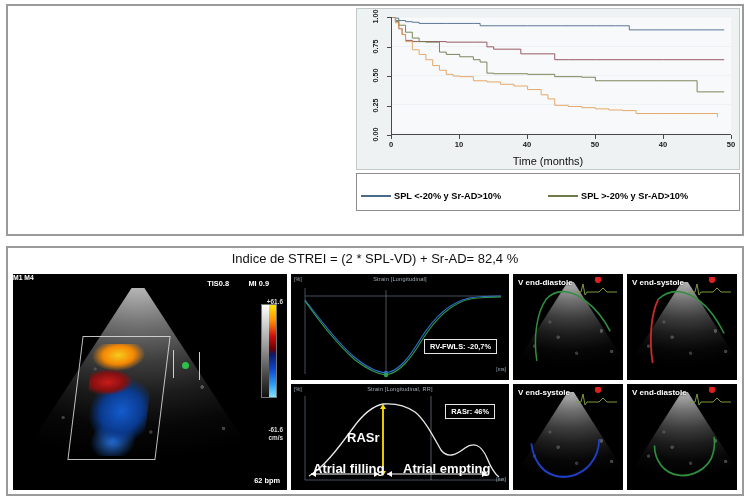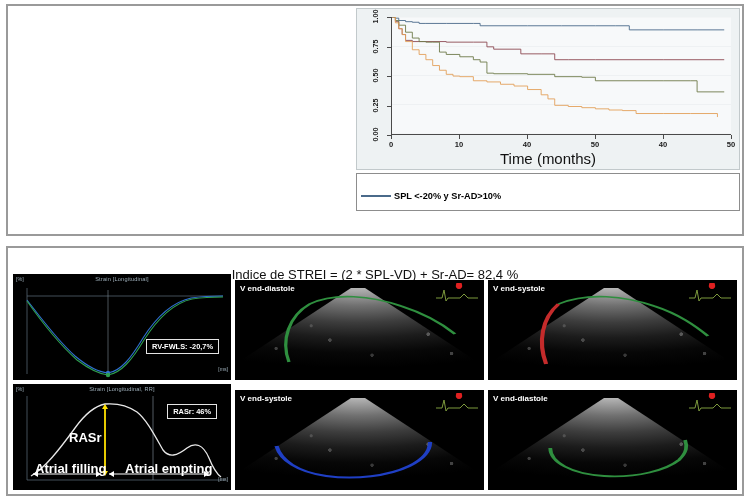--- a/index.html
+++ b/index.html
@@ -121,21 +121,21 @@
   .xtick-mark {
     position: absolute;
     width: 1.2px; height: 4px;
     background: #4a4a4a;
   }
   .xaxis-title {
     position: absolute;
     left: 0; right: 0;
     bottom: 2px;
     text-align: center;
-    font-size: 15px;
+    font-size: 11px;
     color: #111;
   }
 
   
   .chart-legend {
     position: relative;
     margin: 3px 4px 0 4px;
     height: 38px;
     border: 1.4px solid #8d8d8d;
     background: #fff;
@@ -165,41 +165,41 @@
     position: absolute;
     left: 6px; top: 246px;
     width: 738px; height: 250px;
     border: 2px solid #9a9a9a;
     background: #ffffff;
   }
   .bottom-title {
     text-align: center;
     font-size: 13px;
     color: #111;
-    padding-top: 19px;
+    padding-top: 3px;
     padding-bottom: 4px;
   }
   .imgs-row {
     position: absolute;
     left: 5px; top: 26px;
     right: 5px; bottom: 4px;
     display: flex;
     gap: 4px;
   }
 
   
   .echo {
     position: relative;
     background: #000;
     overflow: hidden;
   }
   .echo-main { width: 274px; }
   .mid-col { width: 218px; display: flex; flex-direction: column; gap: 4px; }
   .right-col { flex: 1; display: flex; flex-direction: column; gap: 4px; }
-  .right-row { flex: 1; display: flex; gap: 4px; margin-top: 6px; }
+  .right-row { flex: 1; display: flex; gap: 4px; }
   .right-row .echo { flex: 1; }
   .mid-col .echo { flex: 1; }
 
   .echo-label {
     position: absolute;
     color: #fff;
     font-size: 8px;
     font-weight: bold;
     text-shadow: 0 0 2px #000;
     z-index: 5;
@@ -410,29 +410,53 @@
           <div class="xtick-mark" style="left: 374px; top: 126px;"></div>
         </div>
       <div class="xaxis-title">Time (months)</div>
     </div>
 
     <div class="chart-legend" id="chart-legend">
         <div class="legend-item">
           <span class="legend-swatch" style="background: rgb(74, 106, 138);"></span>
           <span>SPL &lt;-20% y Sr-AD&gt;10%</span>
         </div>
+        <div class="legend-item">
+          <span class="legend-swatch" style="background: rgb(110, 122, 74);"></span>
+          <span>SPL &gt;-20% y Sr-AD&gt;10%</span>
+        </div>
       </div>
   </div>
 </div>
 
 <div class="bottom-panel">
   <div class="bottom-title">Indice de STREI = (2 * SPL-VD) + Sr-AD= 82,4 %</div>
 
   <div class="imgs-row">
 
+    <div class="echo echo-main">
+      <div class="sector"></div>
+      <div class="sector-speckle"></div>
+      <div class="doppler-box"></div>
+      <div class="doppler-jet"></div>
+      <div class="caliper">
+        <div class="caliper-dot"></div>
+      </div>
+      <div class="echo-label lbl-tis">TIS0.8</div>
+      <div class="echo-label lbl-mi">MI 0.9</div>
+      <div class="echo-label lbl-bpm">62 bpm</div>
+      <div class="cb-m1m4">M1 M4</div>
+      <div class="colorbar">
+        <div class="cb-gray"></div>
+          <div class="cb-color"></div>
+      </div>
+      <div class="cb-cap cb-top">+61.6</div>
+      <div class="cb-cap cb-bot">-61.6</div>
+      <div class="cb-cap cb-unit">cm/s</div>
+    </div>
 
     <div class="mid-col">
 
       <div class="echo">
         <div class="strain-unit">[%]</div>
         <div class="strain-head">Strain [Longitudinal]</div>
         <div class="strain-ms" style="bottom:8px">[ms]</div>
         <svg width="100%" height="100%" viewBox="0 0 218 106" preserveAspectRatio="none">
           <line x1="14" y1="22" x2="210" y2="22" stroke="#5f7180" stroke-width="0.7"></line>
           <line x1="14" y1="14" x2="14" y2="100" stroke="#5f7180" stroke-width="0.7"></line>

